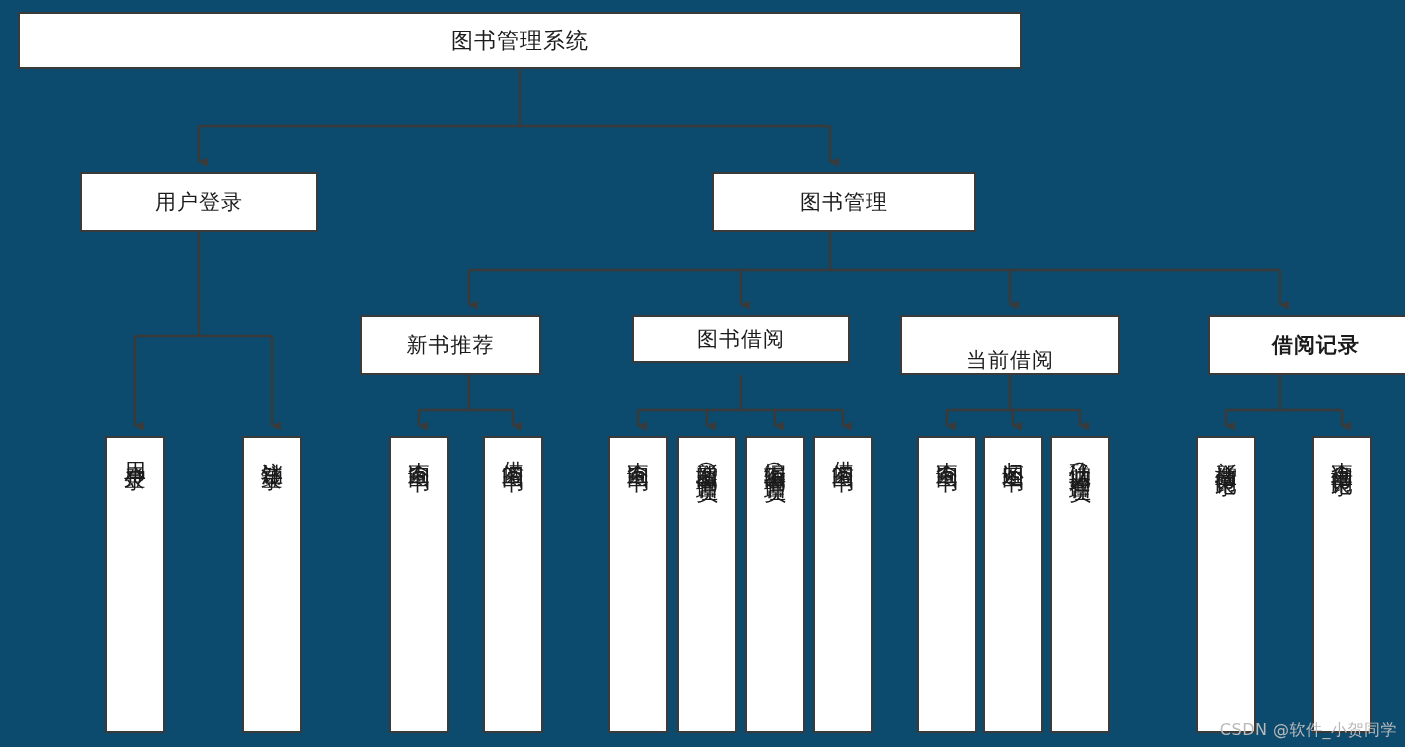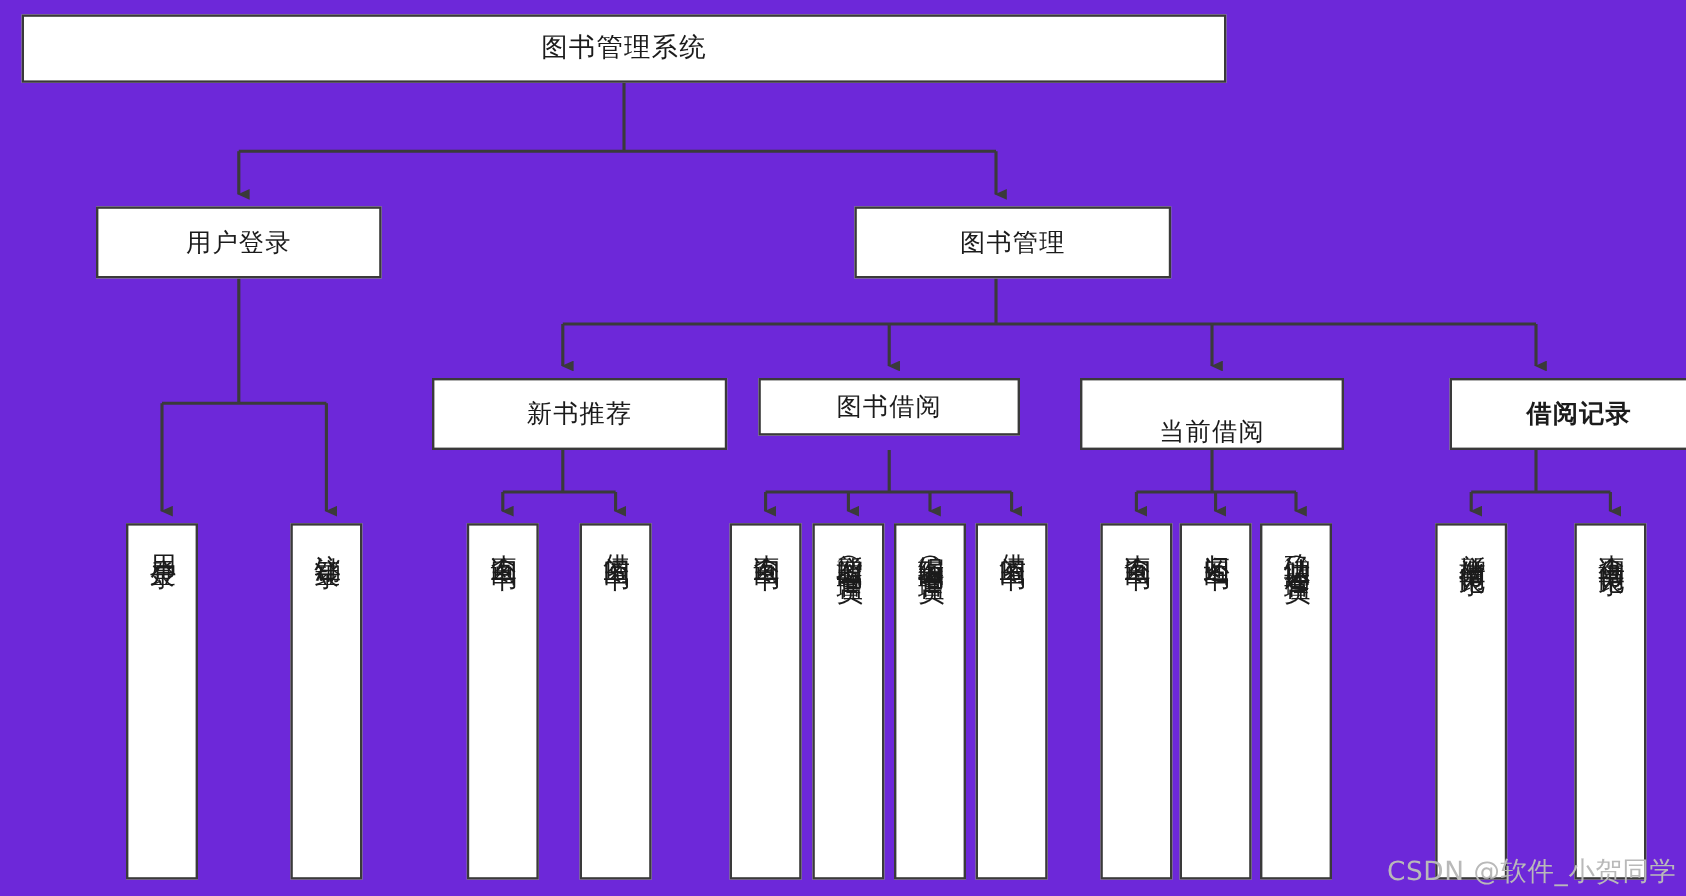--- a/index.html
+++ b/index.html
@@ -7,21 +7,21 @@
     padding: 0;
     background: #ffffff;
   }
   body {
     font-family: "DejaVu Sans", "Liberation Sans", sans-serif;
   }
   #canvas {
     position: relative;
     width: 1405px;
     height: 747px;
-    background: #6d28d9;
+    background: #0c4a6e;
     overflow: hidden;
   }
   #wires {
     position: absolute;
     left: 0;
     top: 0;
     width: 1405px;
     height: 747px;
   }
   .node {
@@ -54,21 +54,21 @@
     font-size: 22px;
     letter-spacing: 3px;
     line-height: 1;
     height: auto;
   }
   .node.root .label { font-size: 22px; }
   .watermark {
     position: absolute;
     right: 8px;
     bottom: 6px;
-    font-size: 22px;
+    font-size: 16px;
     color: #b9b9b9;
     white-space: nowrap;
     letter-spacing: 0.5px;
     pointer-events: none;
   }
 </style>
 </head>
 <body>
 
 <div id="canvas">
@@ -139,21 +139,21 @@
     <span class="label">图书管理系统</span>
   </div>
 
   <div class="node horiz" style="left: 80px; top: 172px; width: 238px; height: 60px;">
     <span class="label">用户登录</span>
   </div>
   <div class="node horiz" style="left: 712px; top: 172px; width: 264px; height: 60px;">
     <span class="label">图书管理</span>
   </div>
 
-  <div class="node horiz" style="left: 360px; top: 315px; width: 246px; height: 60px;">
+  <div class="node horiz" style="left: 360px; top: 315px; width: 181px; height: 60px;">
     <span class="label">新书推荐</span>
   </div>
   <div class="node horiz" style="left: 632px; top: 315px; width: 218px; height: 48px;">
     <span class="label">图书借阅</span>
   </div>
   <div class="node horiz" style="left: 900px; top: 315px; width: 220px; height: 60px; align-items: flex-end;">
     <span class="label">当前借阅</span>
   </div>
   <div class="node horiz" style="left: 1208px; top: 315px; width: 216px; height: 60px; font-weight: bold;">
     <span class="label">借阅记录</span>

